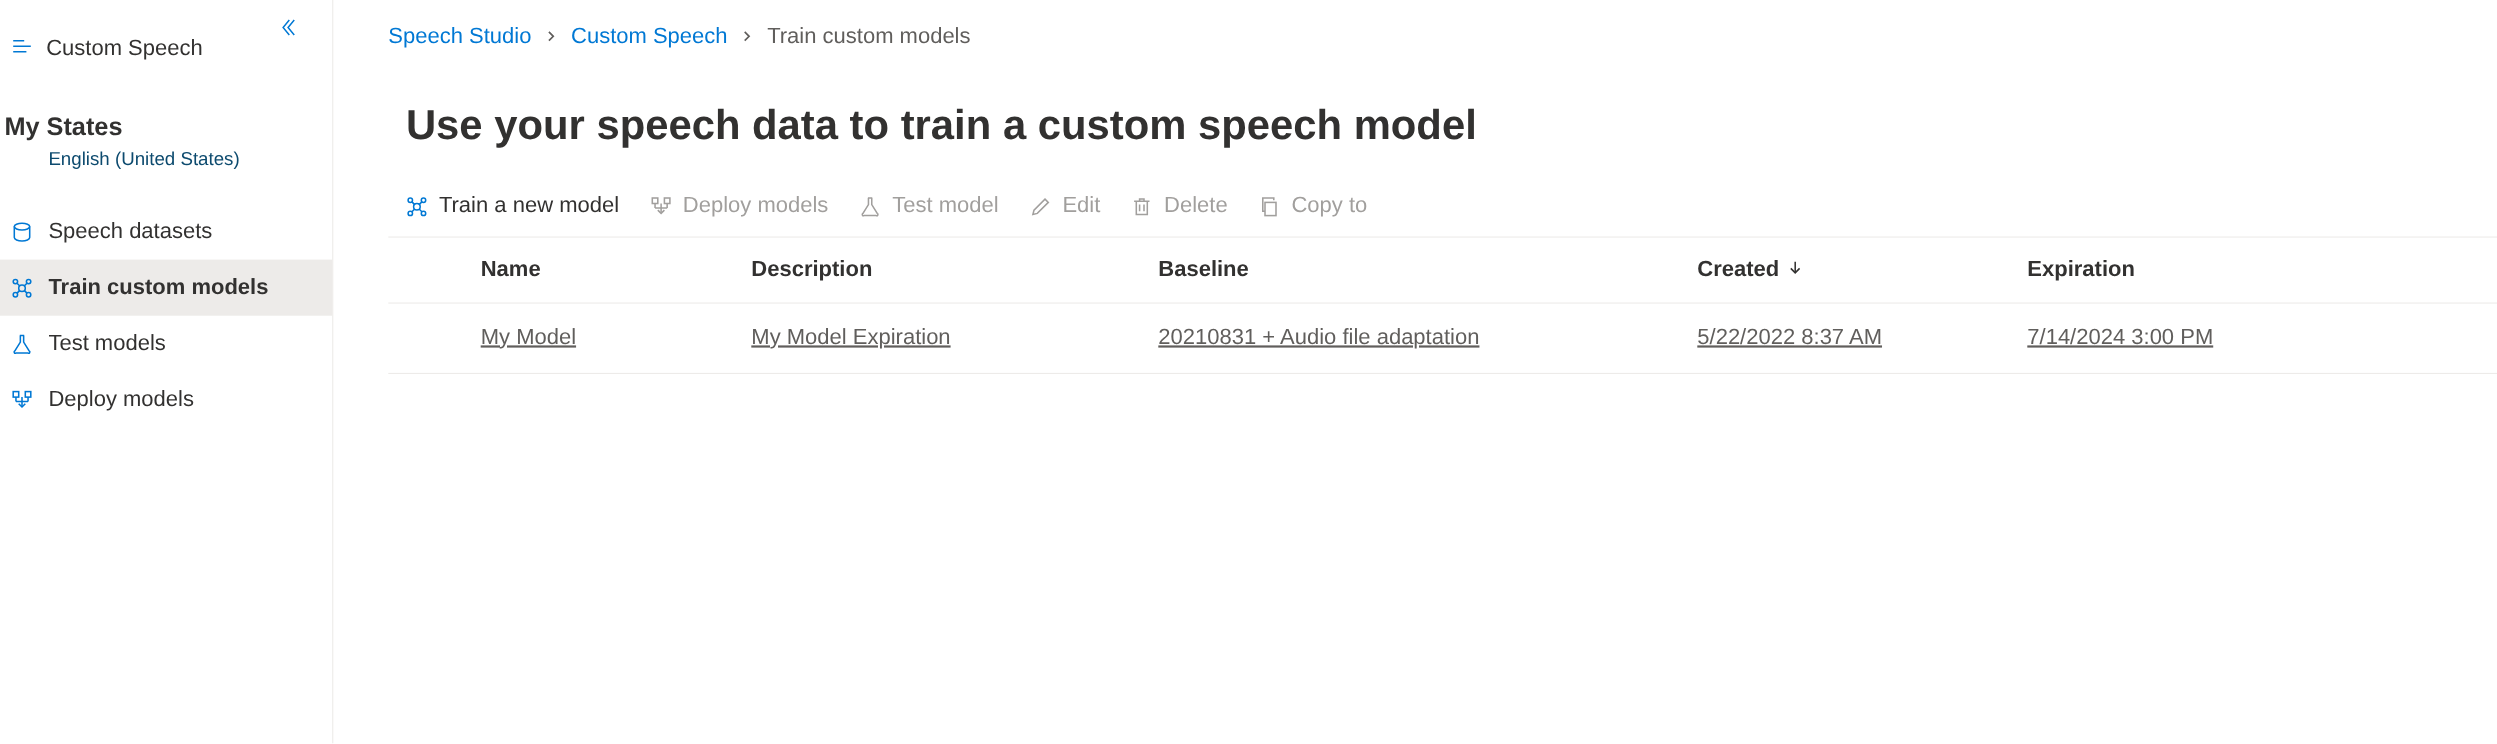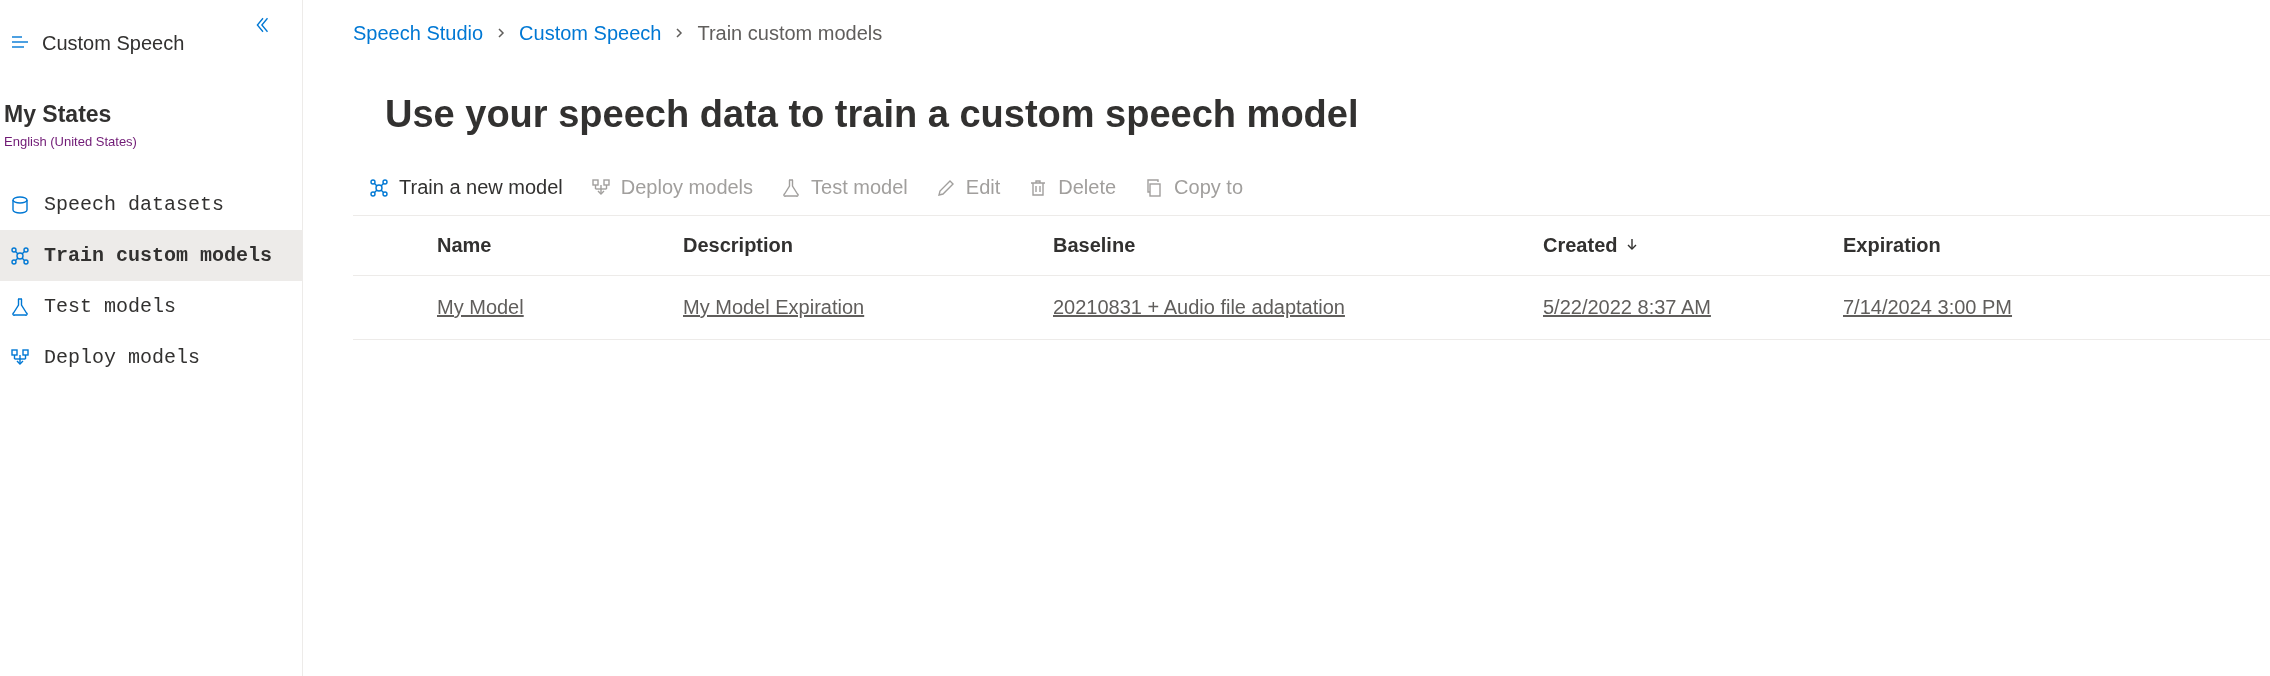--- a/index.html
+++ b/index.html
@@ -44,26 +44,26 @@
     .project-block {
       padding: 34px 4px 8px 4px;
     }
     .project-name {
       font-size: 23px;
       font-weight: 600;
       color: #323130;
       margin-bottom: 6px;
     }
     .project-lang {
-      font-size: 13px;
-      color: #701a75;
+      font-size: 17px;
+      color: #0c4a6e;
+      margin-left: 40px;
     }
     .nav-list {
       margin-top: 22px;
-      font-family: Liberation Mono, monospace;
     }
     .nav-item {
       display: flex;
       align-items: center;
       gap: 14px;
       padding: 14px 10px;
       font-size: 20px;
       cursor: pointer;
       color: #323130;
     }
@@ -97,21 +97,21 @@
     }
     .breadcrumb-sep {
       color: #605e5c;
       font-size: 14px;
     }
     .page-title {
       font-size: 38px;
       font-weight: 600;
       color: #323130;
       margin-bottom: 32px;
-      margin-left: 32px;
+      margin-left: 16px;
     }
     .toolbar {
       display: flex;
       align-items: center;
       gap: 28px;
       padding: 8px 0 16px 16px;
       border-bottom: 1px solid #edebe9;
     }
     .toolbar-btn {
       display: flex;

